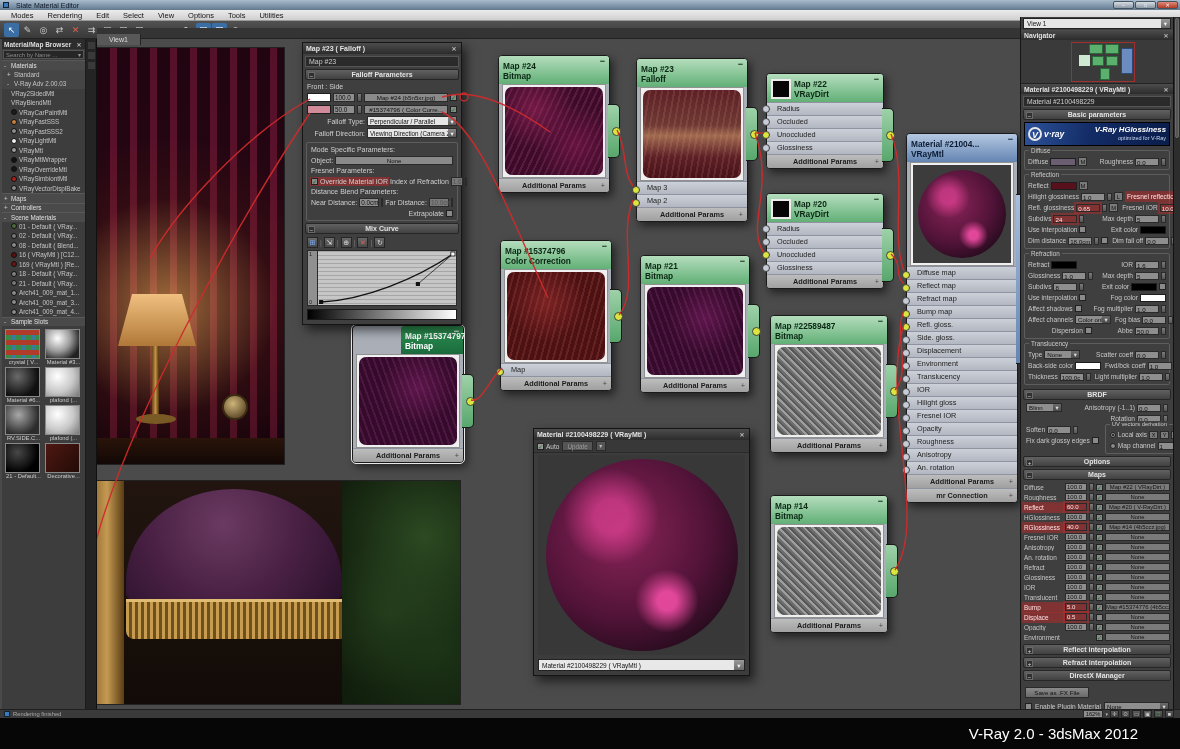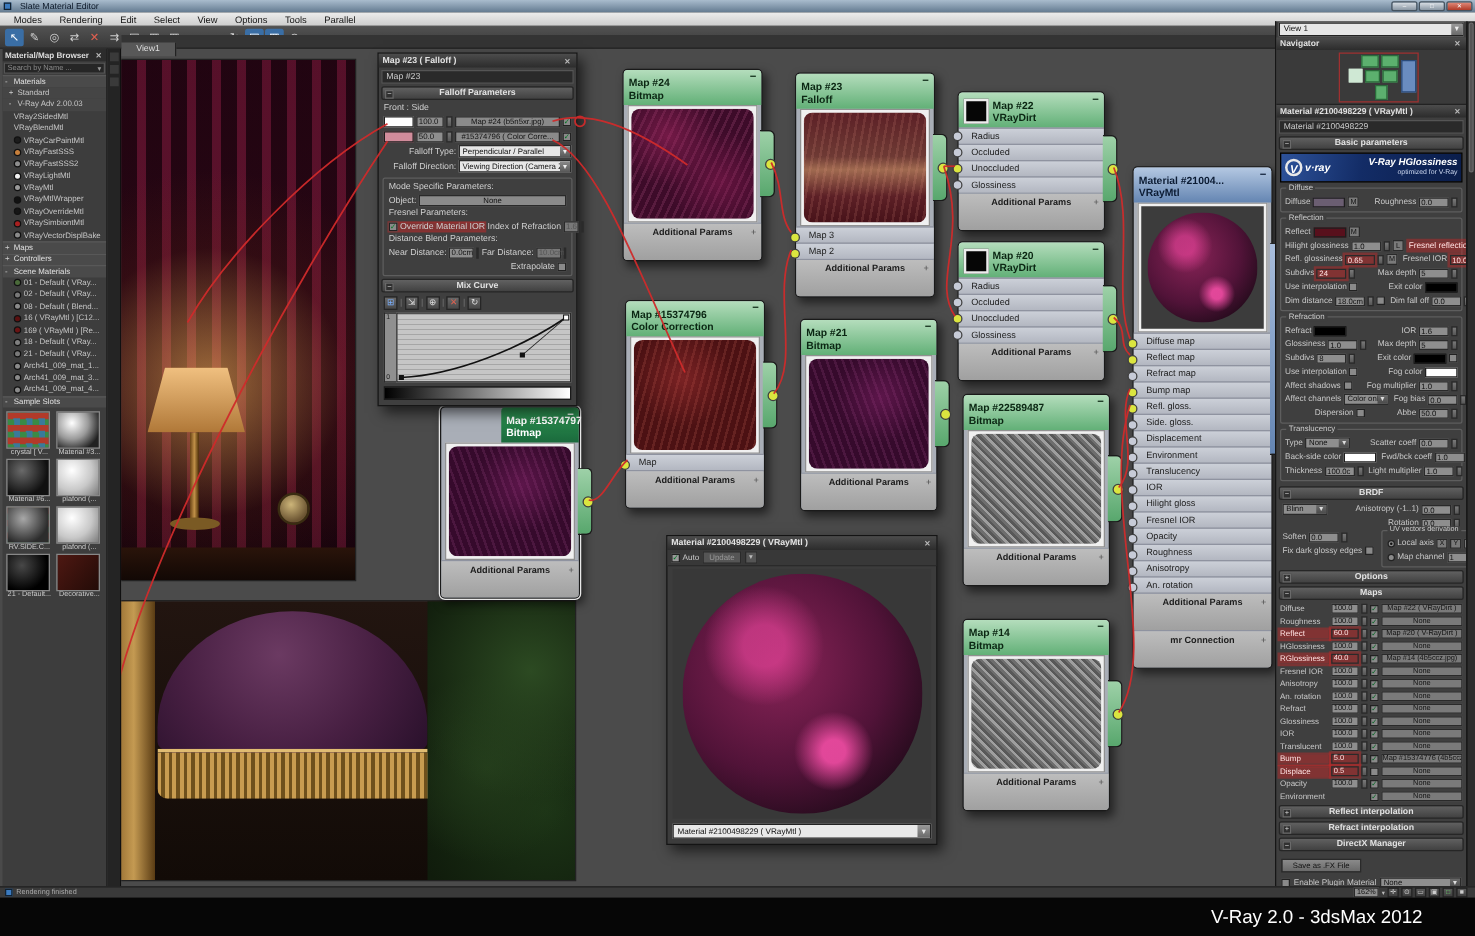--- a/index.html
+++ b/index.html
@@ -116,21 +116,21 @@
       repeating-linear-gradient(70deg,rgba(230,120,200,.12) 0 2px,transparent 2px 6px),#360a2c;}
   .tex-red{background:radial-gradient(circle at 40% 35%,rgba(190,60,60,.4),transparent 48%),
       repeating-linear-gradient(105deg,rgba(255,140,120,.14) 0 2px,transparent 2px 6px),#4c1113;}
   .tex-falloff{background:repeating-linear-gradient(100deg,rgba(255,170,150,.12) 0 2px,transparent 2px 6px),
       linear-gradient(#5c2026 0%,#6e3a34 40%,#a06a50 52%,#5c2026 76%,#471219 100%);}
   .tex-gray{background:repeating-linear-gradient(45deg,#6e6e6e 0 2px,#9e9e9e 2px 4px,#585858 4px 6px),
       repeating-linear-gradient(-38deg,rgba(255,255,255,.28) 0 1px,transparent 1px 5px),#828282;}
   .nrow{height:13px;background:linear-gradient(#ccd0d8,#b3b7c1);border-top:1px solid #8f93a0;
     font-size:7.3px;color:#1d1d1d;line-height:12px;padding-left:10px;position:relative;white-space:nowrap;overflow:hidden;}
   .nrow.pr{background:linear-gradient(#bdbdbd,#a0a0a0);font-weight:bold;text-align:center;
-    padding-left:0;height:30px;line-height:13px;}
+    padding-left:0;height:14px;line-height:13px;}
   .nrow.pr .plus{position:absolute;right:4px;top:0;font-weight:normal;color:#4a4a4a;}
   .nrow.last{border-radius:0 0 3px 3px;}
   .sock{position:absolute;left:-5px;width:8px;height:8px;border-radius:50%;border:1px solid #3f3f3f;z-index:12;}
   .sock.y{background:#dbe53f;}
   .sock.gy{background:#c7cbd7;}
   .otab{position:absolute;width:12px;border:1px solid #1a1a1a;border-left:none;border-radius:0 5px 5px 0;z-index:9;}
   .otab.g{background:linear-gradient(#9ed1a8,#58a76d);}
   .otab.b{background:linear-gradient(#a9bedd,#6485b2);}
   .osock{position:absolute;width:9px;height:9px;border-radius:50%;border:1px solid #3f3f3f;background:#dbe53f;z-index:12;}
   #wires{position:absolute;left:0;top:0;width:923px;height:681px;z-index:40;pointer-events:none;}
@@ -287,21 +287,21 @@
       </div>
   </div>
   <div id="menubar">
       <span class="mitem">Modes</span>
       <span class="mitem">Rendering</span>
       <span class="mitem">Edit</span>
       <span class="mitem">Select</span>
       <span class="mitem">View</span>
       <span class="mitem">Options</span>
       <span class="mitem">Tools</span>
-      <span class="mitem">Parallel</span>
+      <span class="mitem">Utilities</span>
     </div>
   <div id="toolbar">
       <span class="ticon act">↖</span>
       <span class="ticon">✎</span>
       <span class="ticon">◎</span>
       <span class="ticon">⇄</span>
       <span class="ticon red">✕</span>
       <span class="ticon">⇉</span>
       <span class="ticon">▤</span>
       <span class="ticon">▦</span>

